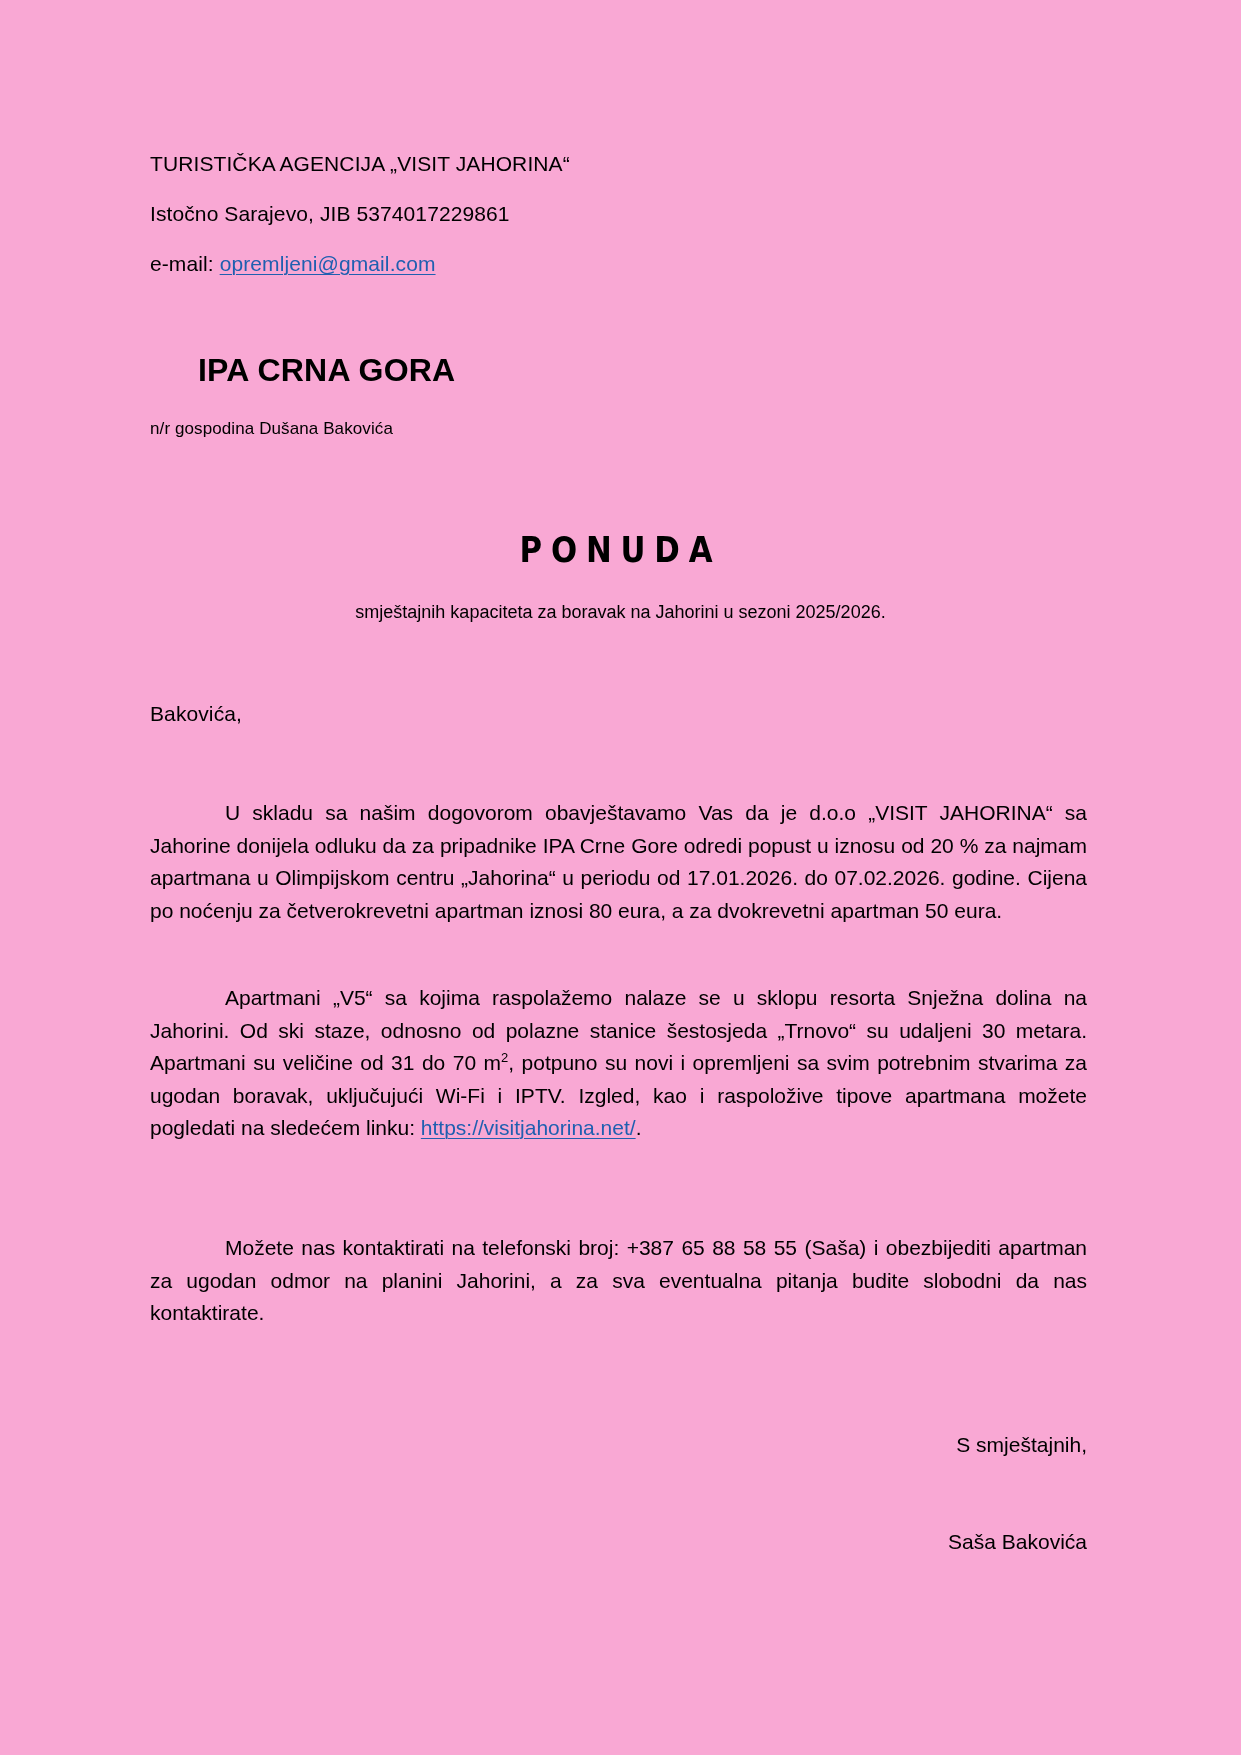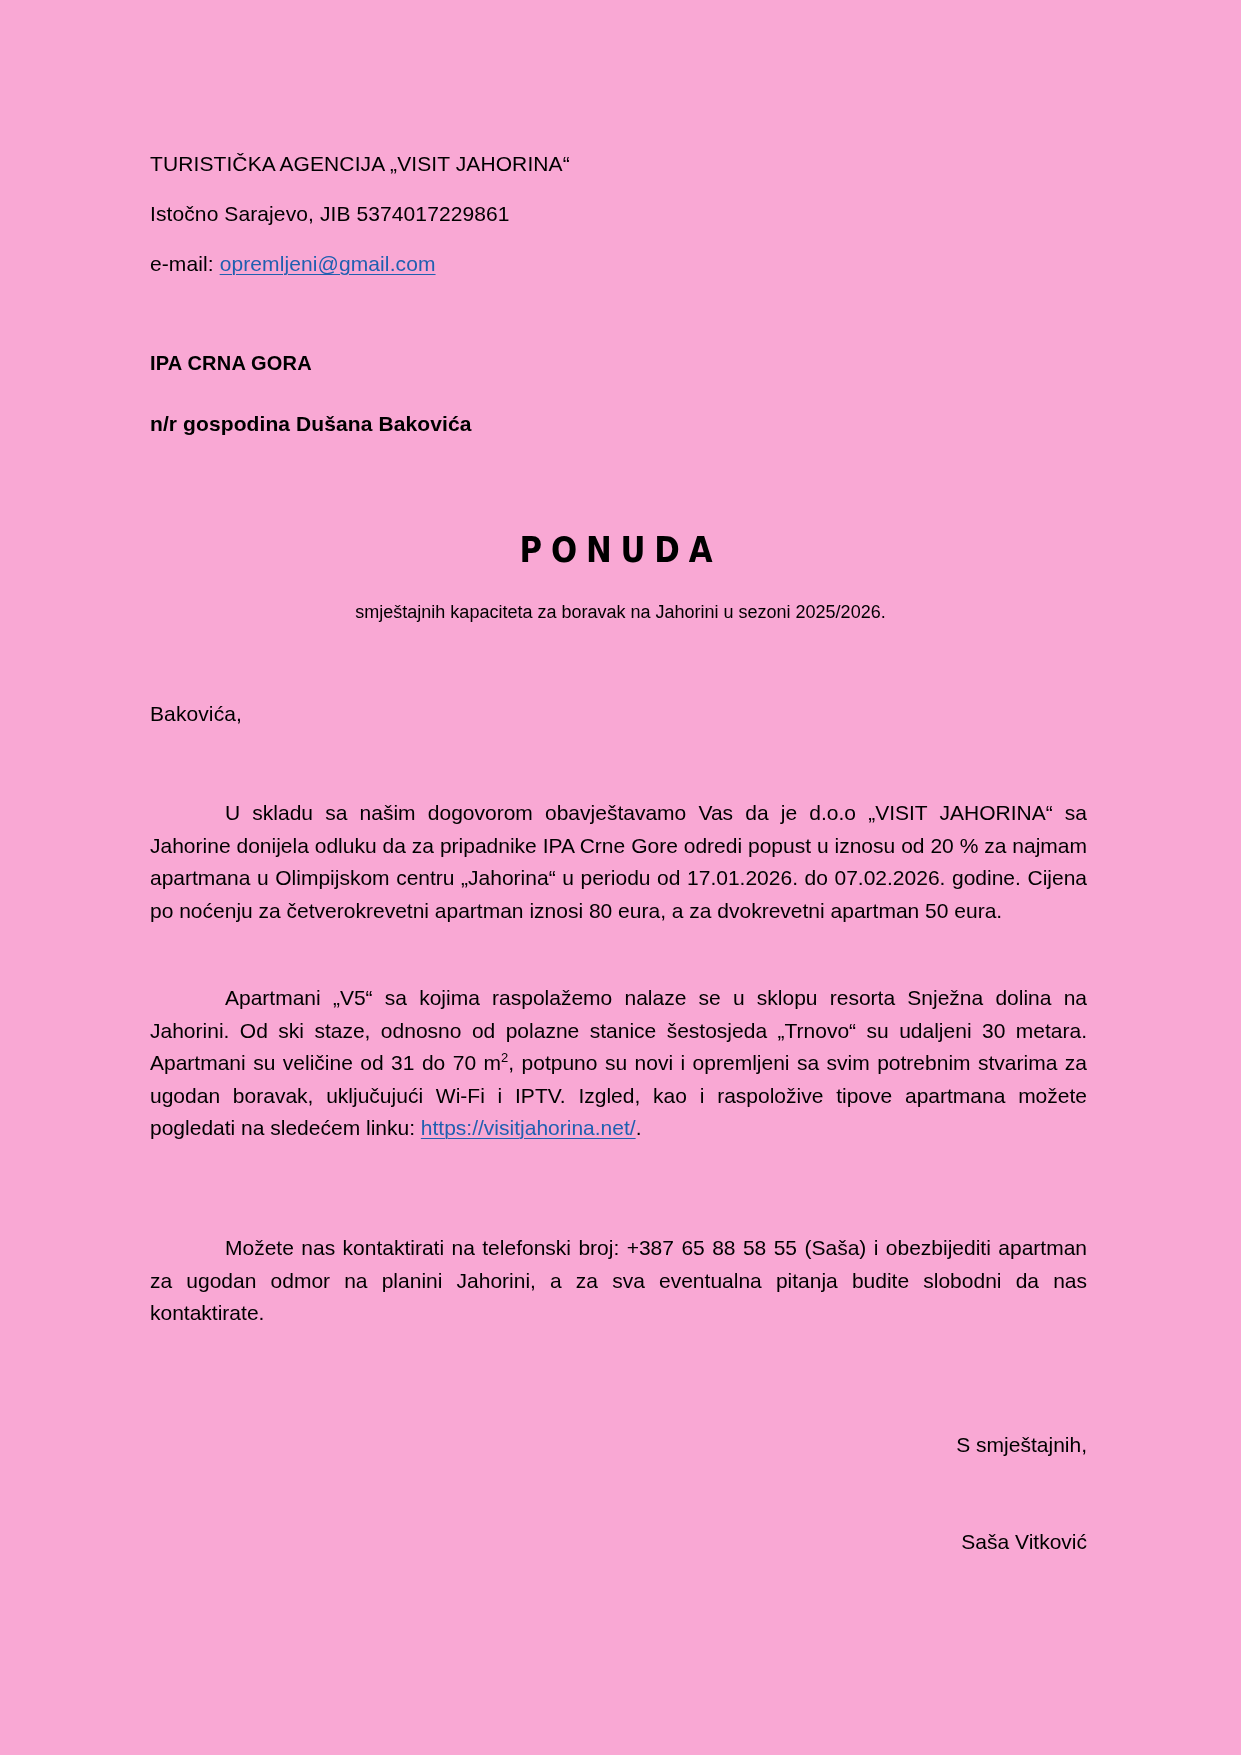--- a/index.html
+++ b/index.html
@@ -29,27 +29,29 @@
       white-space: nowrap;
       letter-spacing: 0.1px;
     }
     .link {
       color: #1f5fb0;
       text-decoration: underline;
       text-decoration-thickness: 1px;
       text-underline-offset: 3px;
     }
     .recipient {
-      font-size: 20px;
+      font-size: 32px;
       font-weight: bold;
       letter-spacing: 0.2px;
+      margin-left: 48px;
     }
     .attn {
-      font-size: 21px;
-      font-weight: bold;
+      font-size: 17px;
+      font-weight: normal;
+      margin-top: 7px;
     }
     .title {
       position: absolute;
       left: 0;
       width: 1241px;
       text-align: center;
       top: 530px;
       font-size: 35px;
       font-weight: bold;
       letter-spacing: 10px;
@@ -105,15 +107,15 @@
 
   <div class="line" style="top:702px;">Bakovića,</div>
 
   <div class="para" style="top:797px;">U skladu sa našim dogovorom obavještavamo Vas da je d.o.o „VISIT JAHORINA“ sa Jahorine donijela odluku da za pripadnike IPA Crne Gore odredi popust u iznosu od 20 % za najmam apartmana u Olimpijskom centru „Jahorina“ u periodu od 17.01.2026. do 07.02.2026. godine. Cijena po noćenju za četverokrevetni apartman iznosi 80 eura, a za dvokrevetni apartman 50 eura.</div>
 
   <div class="para" style="top:982px;"><span>Apartmani „V5“ sa kojima raspolažemo nalaze se u sklopu resorta Snježna dolina na Jahorini. Od ski staze, odnosno od polazne stanice šestosjeda „Trnovo“ su udaljeni 30 metara. Apartmani su veličine od 31 do 70 m</span><sup>2</sup><span>, potpuno su novi i opremljeni sa svim potrebnim stvarima za ugodan boravak, uključujući Wi-Fi i IPTV. Izgled, kao i raspoložive tipove apartmana možete pogledati na sledećem linku: </span><a class="link">https://visitjahorina.net/</a><span>.</span></div>
 
   <div class="para" style="top:1232px;">Možete nas kontaktirati na telefonski broj: +387 65 88 58 55 (Saša) i obezbijediti apartman za ugodan odmor na planini Jahorini, a za sva eventualna pitanja budite slobodni da nas kontaktirate.</div>
 
   <div class="right" style="top:1433px;">S smještajnih,</div>
-  <div class="right" style="top:1530px;">Saša Vitković</div>
+  <div class="right" style="top:1530px;">Saša Bakovića</div>
 
 </div>
 
 </body></html>

